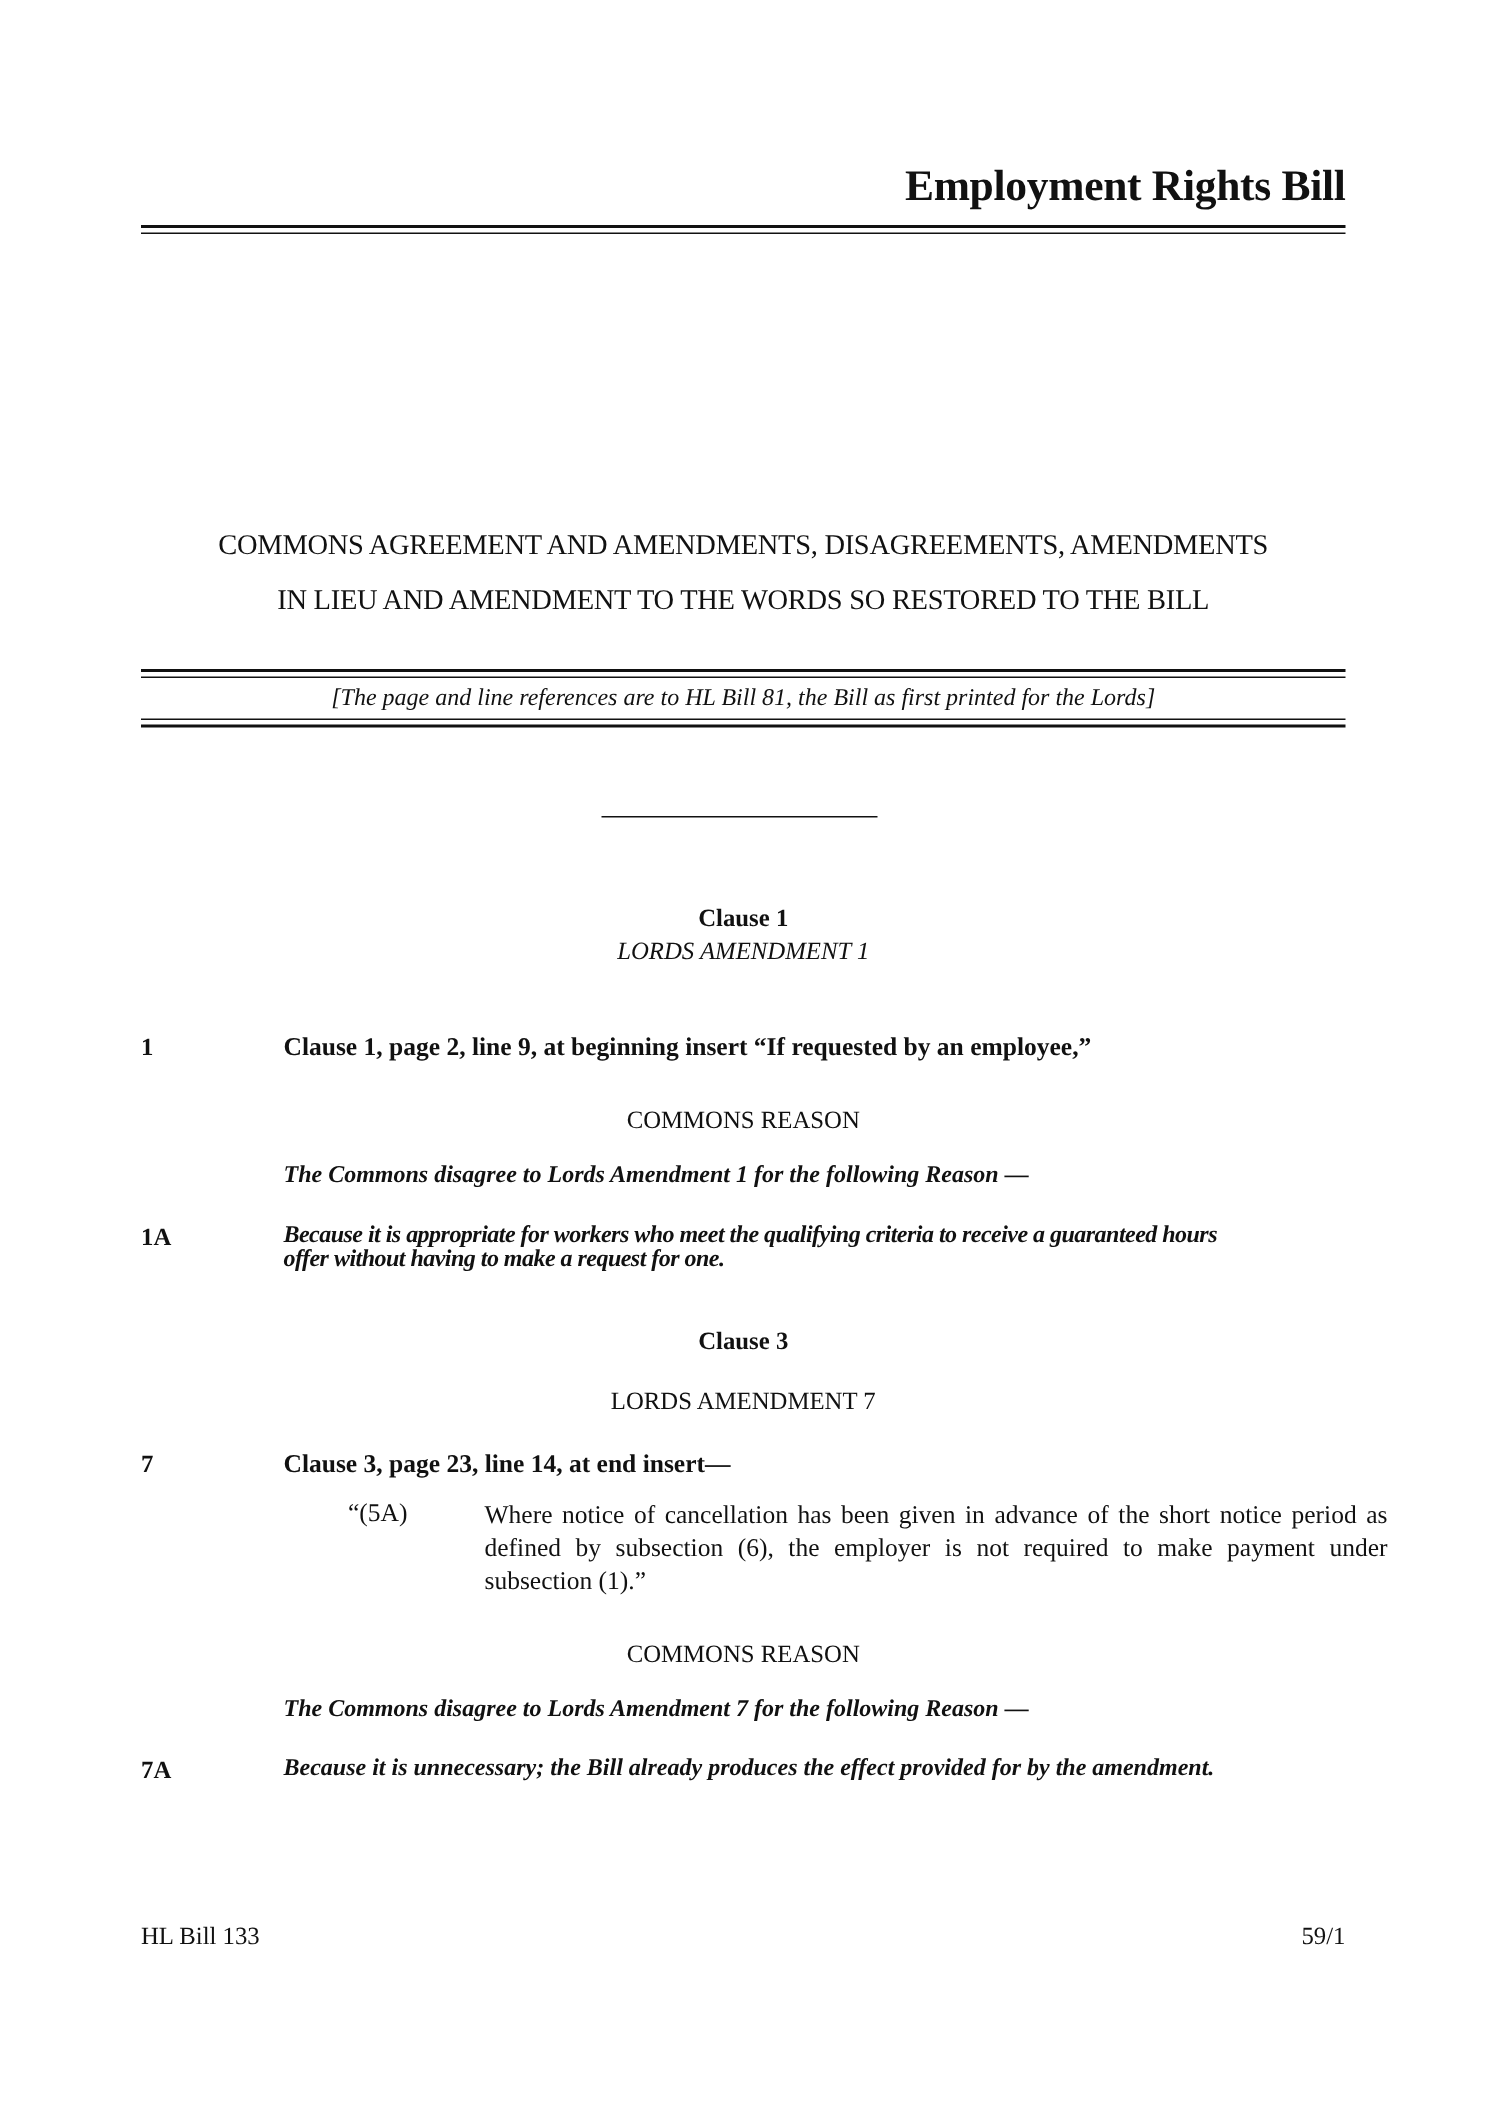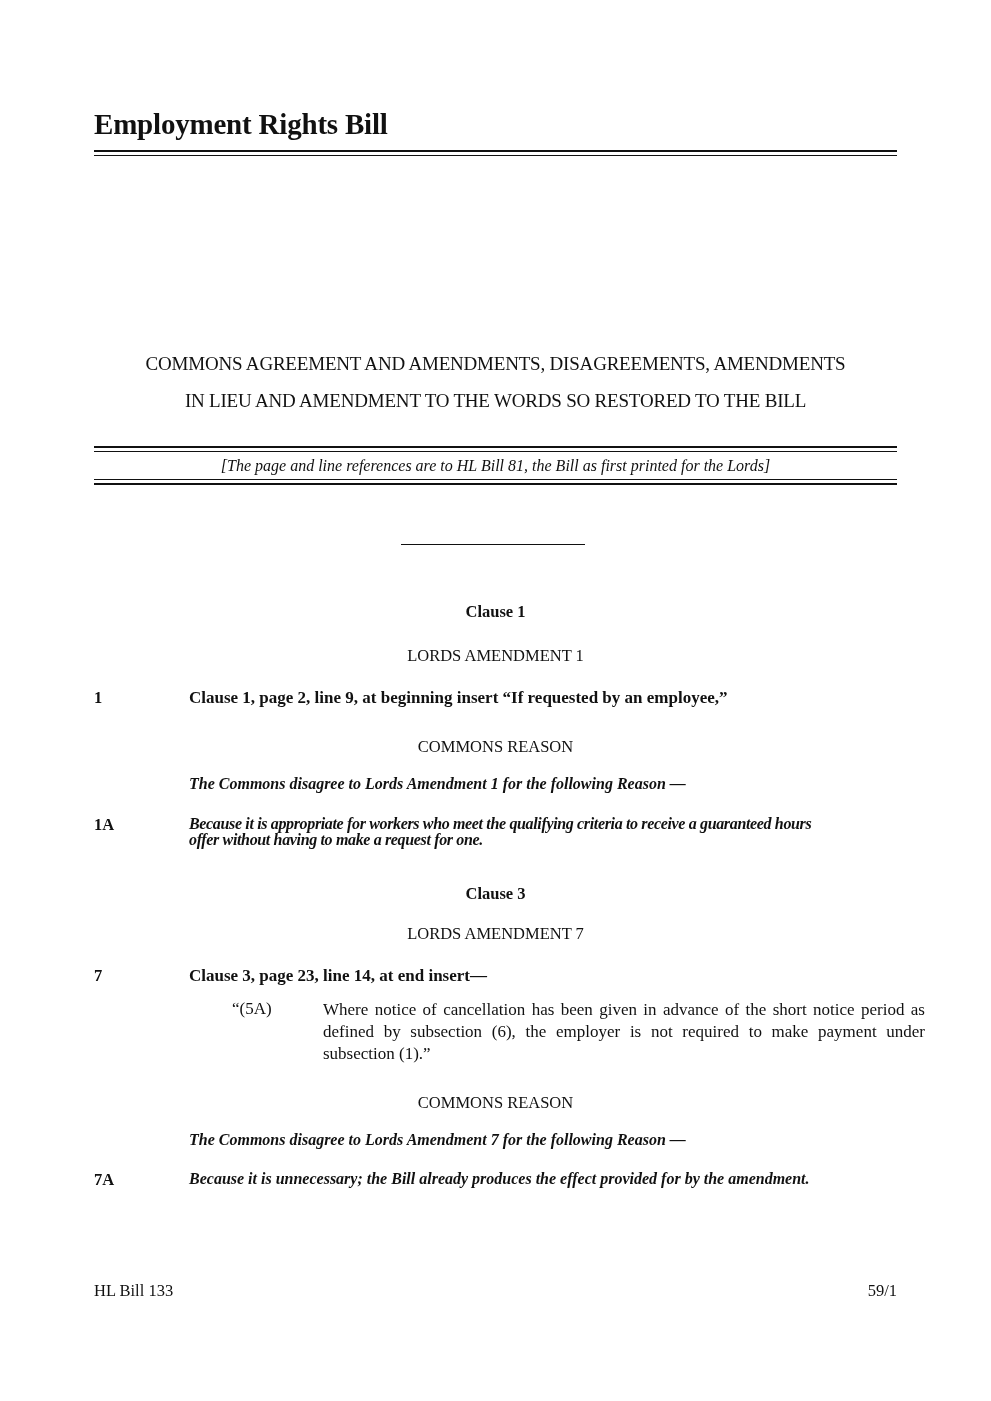--- a/index.html
+++ b/index.html
@@ -2,21 +2,21 @@
 <html><head>
 <meta charset="utf-8">
 <style>
   html, body { margin: 0; padding: 0; background: #ffffff; }
   body {
     width: 991px; height: 1401px; position: relative; overflow: hidden;
     font-family: "Liberation Serif", "DejaVu Serif", serif; color: #111;
   }
   .abs { position: absolute; }
   .title {
-    left: 94px; width: 803px; top: 108px; text-align: left;
+    left: 94px; width: 803px; top: 108px; text-align: right;
     font-size: 29px; font-weight: bold; letter-spacing: -0.2px;
   }
   .rule-double { left: 94px; width: 803px; height: 6px; border-top: 2px solid #111; border-bottom: 1px solid #111; box-sizing: border-box; }
   .rule-double-inv { left: 94px; width: 803px; height: 6px; border-top: 1px solid #111; border-bottom: 2px solid #111; box-sizing: border-box; }
   .subtitle { left: 94px; width: 803px; text-align: center; font-size: 19px; letter-spacing: -0.2px; }
   .refnote { left: 94px; width: 803px; top: 457px; text-align: center; font-style: italic; font-size: 16px; }
   .short-rule { left: 401px; width: 184px; top: 544px; border-top: 1px solid #111; }
   .center { left: 94px; width: 803px; text-align: center; font-size: 16.5px; }
   .bold { font-weight: bold; }
   .num { left: 94px; font-size: 16.5px; font-weight: bold; }
@@ -36,21 +36,21 @@
 <div class="abs subtitle" style="top:353px;">COMMONS AGREEMENT AND AMENDMENTS, DISAGREEMENTS, AMENDMENTS</div>
 <div class="abs subtitle" style="top:390px;">IN LIEU AND AMENDMENT TO THE WORDS SO RESTORED TO THE BILL</div>
 
 <div class="abs rule-double" style="top:446px;"></div>
 <div class="abs refnote">[The page and line references are to HL Bill 81, the Bill as first printed for the Lords]</div>
 <div class="abs rule-double-inv" style="top:479px;"></div>
 
 <div class="abs short-rule"></div>
 
 <div class="abs center bold" style="top:602px;">Clause 1</div>
-<div class="abs center" style="top:646px;">LORDS AMENDMENT 1</div>
+<div class="abs center" style="top:624px;font-style:italic;">LORDS AMENDMENT 1</div>
 <div class="abs num" style="top:688px;">1</div>
 <div class="abs body" style="top:688px;">Clause 1, page 2, line 9, at beginning insert “If requested by an employee,”</div>
 <div class="abs center" style="top:737px;">COMMONS REASON</div>
 <div class="abs body ital" style="top:775px;">The Commons disagree to Lords Amendment 1 for the following Reason —</div>
 <div class="abs num" style="top:815px;">1A</div>
 <div class="abs body ital tight" style="top:816px;">Because it is appropriate for workers who meet the qualifying criteria to receive a guaranteed hours</div>
 <div class="abs body ital tight" style="top:832px;">offer without having to make a request for one.</div>
 
 <div class="abs center bold" style="top:884px;">Clause 3</div>
 <div class="abs center" style="top:924px;text-align:center;">LORDS AMENDMENT 7</div>

